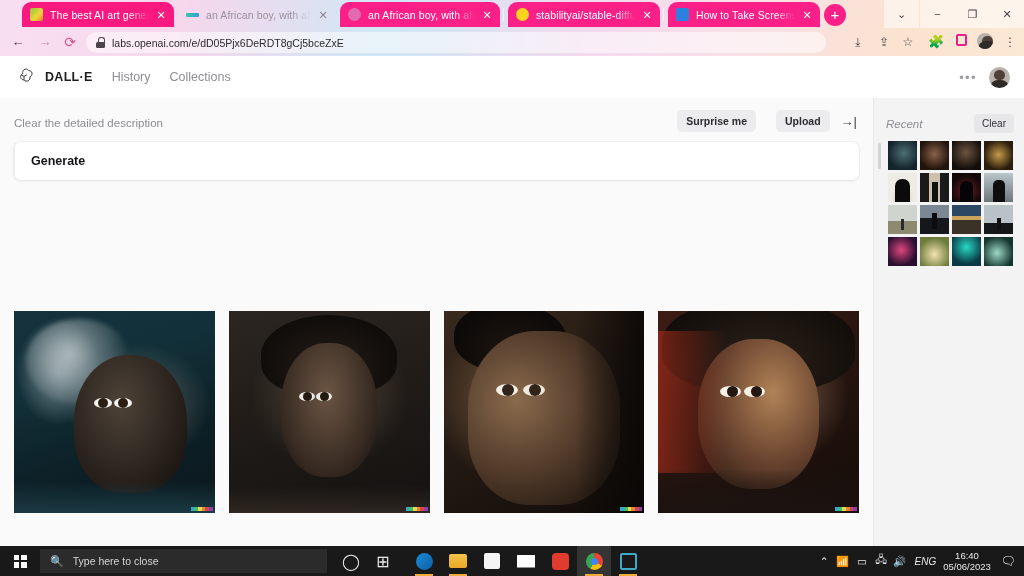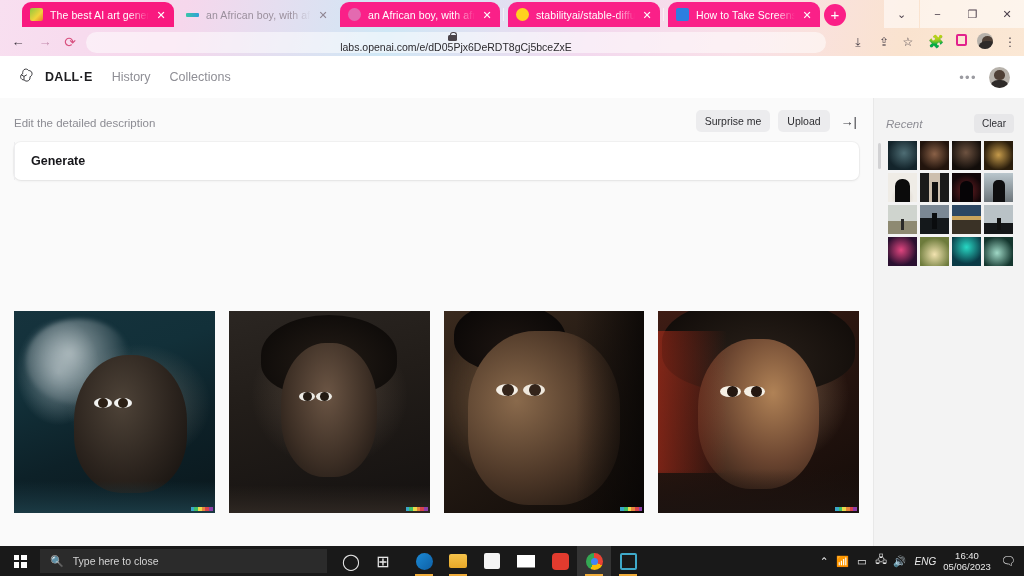--- a/index.html
+++ b/index.html
@@ -60,21 +60,21 @@
 
   
   #toolbar { position: absolute; top: 28px; left: 0; width: 1024px; height: 28px; }
   .nav-btn {
     position: absolute; top: 4px; width: 20px; height: 20px;
     text-align: center; line-height: 20px; font-size: 13px;
   }
   #omnibox {
     position: absolute; top: 4px; left: 86px; width: 740px; height: 21px;
     background: rgba(255,255,255,.52); border-radius: 11px;
-    display: flex; align-items: center; padding: 0 10px; flex-direction: column;
+    display: flex; align-items: center; padding: 0 10px;
   }
   #omnibox .url {
     font-size: 10.5px; color: #2c2a2e; white-space: nowrap; overflow: hidden;
   }
   .lock { width: 9px; height: 11px; margin-right: 7px; position: relative; flex: 0 0 9px; }
   .lock:before {
     content:""; position:absolute; left:0; bottom:0; width:9px; height:6px;
     background:#4a444a; border-radius:1.5px;
   }
   .lock:after {
@@ -121,21 +121,21 @@
   }
 
   
   #prompt-label {
     position: absolute; top: 19px; left: 14px;
     font-size: 11.5px; color: #8c8c93;
   }
   #prompt-actions { position: absolute; top: 12px; right: 16px; display: flex; align-items: center; }
   .pill {
     font-size: 10.5px; color: #2d2d31; background: #ececee;
-    border-radius: 5px; padding: 5px 9px; margin-left: 8px; font-weight: normal;
+    border-radius: 5px; padding: 5px 9px; margin-left: 20px; font-weight: bold;
   }
   #collapse-icon { margin-left: 11px; font-size: 13px; color: #3b3b40; }
 
   #prompt-box {
     position: absolute; top: 44px; left: 14px; width: 845px; height: 38px;
     background: #ffffff; border-radius: 7px;
     box-shadow: 0 1px 3px rgba(0,0,0,.07), 0 0 0 1px rgba(0,0,0,.03);
     display: flex; align-items: center;
   }
   #prompt-text {
@@ -286,21 +286,21 @@
     <span class="nav-link">History</span>
     <span class="nav-link">Collections</span>
     <span id="header-right">
       <span id="kebab">•••</span>
       <span class="avatar"></span>
     </span>
   </div>
 
   <div id="content-area">
 
-    <div id="prompt-label">Edit the detailed description</div>
+    <div id="prompt-label">Clear the detailed description</div>
 
     <div id="prompt-actions">
       <span class="pill">Surprise me</span>
       <span class="pill">Upload</span>
       <span id="collapse-icon">→|</span>
     </div>
 
     <div id="prompt-box">
       <span id="generate-btn">Generate</span>
     </div>

